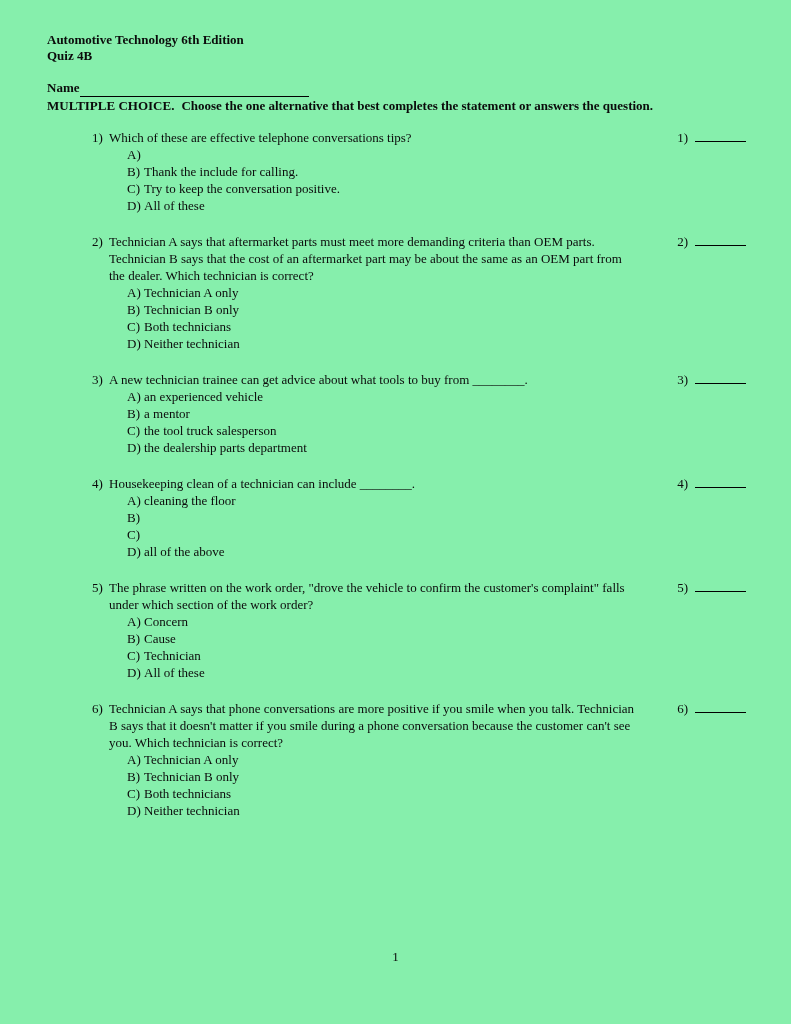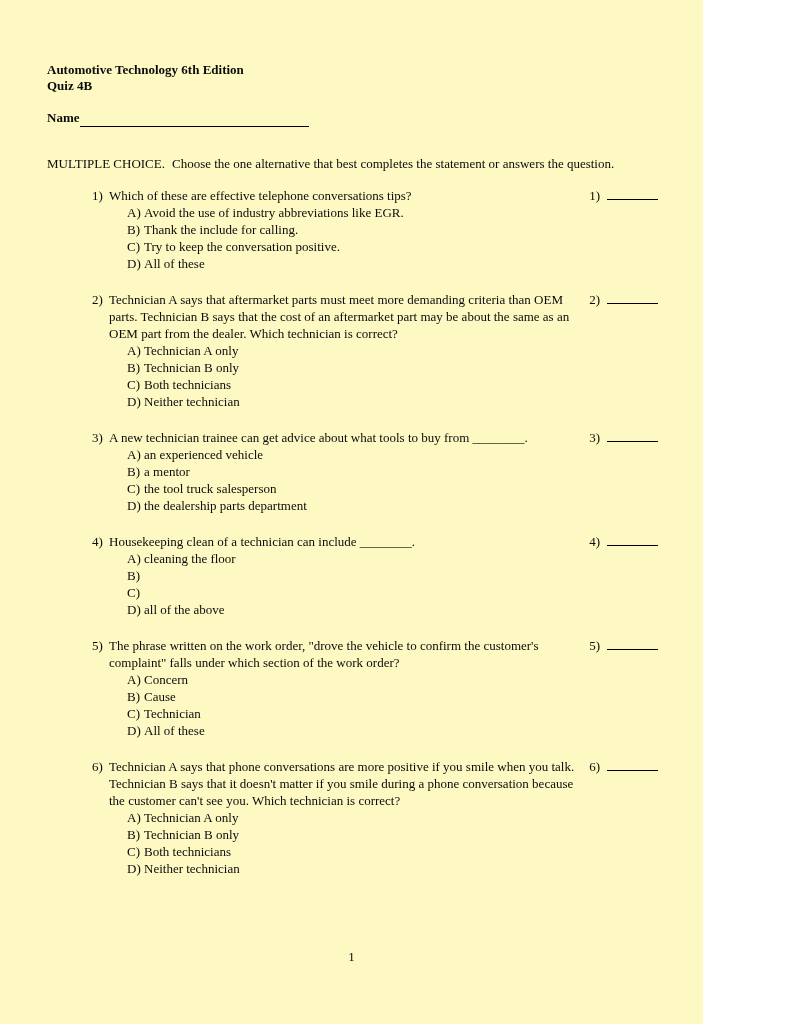--- a/index.html
+++ b/index.html
@@ -6,34 +6,34 @@
   html, body { margin: 0; padding: 0; }
   body {
     width: 791px; height: 1024px;
     background: #ffffff;
     font-family: "Liberation Serif", "DejaVu Serif", serif;
     font-size: 13px; line-height: 17px;
     color: #0b0b0b;
   }
   .page {
     position: relative;
-    width: 703px; height: 1024px;
-    background: #fef9c3;
-    padding: 62px 45px 0 47px;
+    width: 791px; height: 1024px;
+    background: #86efac;
+    padding: 32px 45px 0 47px;
     overflow: hidden;
   }
   .doc-title, .doc-subtitle { font-weight: bold; line-height: 16px; }
   .name-row { margin-top: 15px; font-weight: bold; }
   .name-line {
     display: inline-block;
     width: 229px; height: 1px;
     border-bottom: 1.3px solid #000;
     vertical-align: -5px;
   }
-  .instructions { margin-top: 28px; font-weight: normal; }
+  .instructions { font-weight: bold; }
   .instructions .lead { margin-right: 7px; }
   .questions { margin-top: 15px; }
   .question {
     display: flex;
     align-items: flex-start;
     margin-left: 45px;
     margin-bottom: 19px;
   }
   .q-main { width: 548px; }
   .q-line { display: flex; }
@@ -80,21 +80,20 @@
   <main class="questions" id="questions">
     <section class="question">
       <div class="q-main">
         <div class="q-line">
           <span class="q-num">1)</span>
           <div class="q-text">Which of these are effective telephone conversations tips?</div>
         </div>
         <div class="options">
             <div class="option">
               <span class="opt-label">A)</span>
-              <span class="opt-text">Avoid the use of industry abbreviations like EGR.</span>
             </div>
             <div class="option">
               <span class="opt-label">B)</span>
               <span class="opt-text">Thank the include for calling.</span>
             </div>
             <div class="option">
               <span class="opt-label">C)</span>
               <span class="opt-text">Try to keep the conversation positive.</span>
             </div>
             <div class="option">

